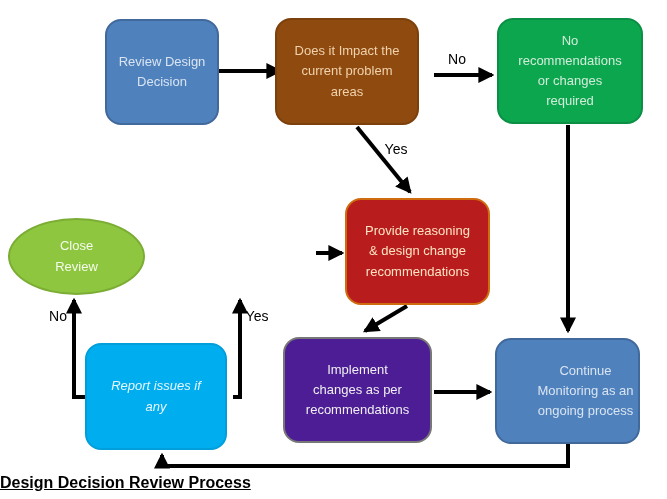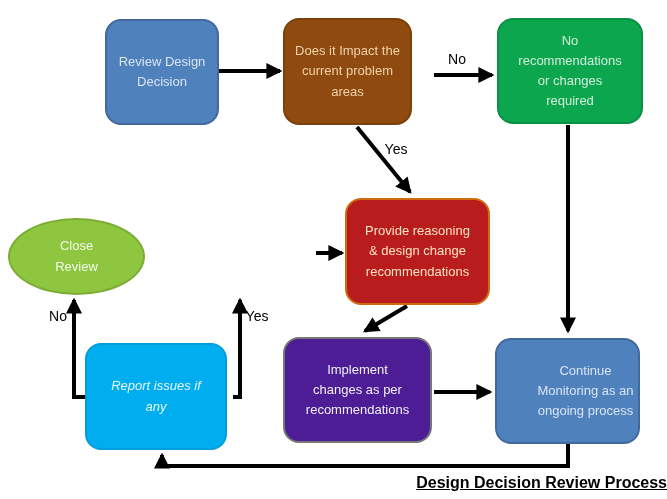--- a/index.html
+++ b/index.html
@@ -12,39 +12,39 @@
 
   .node{
     position:absolute;display:flex;align-items:center;justify-content:center;
     text-align:center;font-size:13px;line-height:1.55;white-space:pre-line;
     border:2px solid transparent;box-sizing:border-box;
   }
   .box{border-radius:16px;}
   .ellipse{border-radius:50%;}
 
   .n-review{left:73px;top:19px;width:114px;height:106px;margin-left:32px;}
-  .n-impact{left:283px;top:18px;width:129px;height:107px;}
+  .n-impact{left:275px;top:18px;width:144px;height:107px;}
   .n-norec{left:497px;top:18px;width:146px;height:106px;}
   .n-provide{left:345px;top:198px;width:145px;height:107px;}
   .n-finetune{left:173px;top:218px;width:140px;height:75px;}
   .n-close{left:8px;top:218px;width:137px;height:77px;text-align:center;}
   .n-report{left:85px;top:343px;width:142px;height:107px;font-style:italic;}
   .n-implement{left:283px;top:337px;width:149px;height:106px;}
   .n-continue{left:495px;top:338px;width:145px;height:106px;padding-left:36px;}
 
   .edge-label{
     position:absolute;font-size:14px;color:#000000;text-align:center;line-height:1;
   }
   .l-no-top{left:441px;top:52px;width:32px;}
   .l-yes-top{left:376px;top:142px;width:40px;}
   .l-no-left{left:40px;top:309px;width:36px;}
   .l-yes-right{left:237px;top:309px;width:40px;}
 
   .diagram-title{
-    position:absolute;left:0;right:0;top:474px;text-align:right;
+    position:absolute;left:0;right:0;top:474px;text-align:left;
     font-size:16px;font-weight:bold;text-decoration:underline;color:#000000;
   }
 </style>
 </head>
 <body>
 
 <div class="canvas">
 
   <svg class="arrows" viewBox="0 0 667 499" xmlns="http://www.w3.org/2000/svg">
     <defs>

